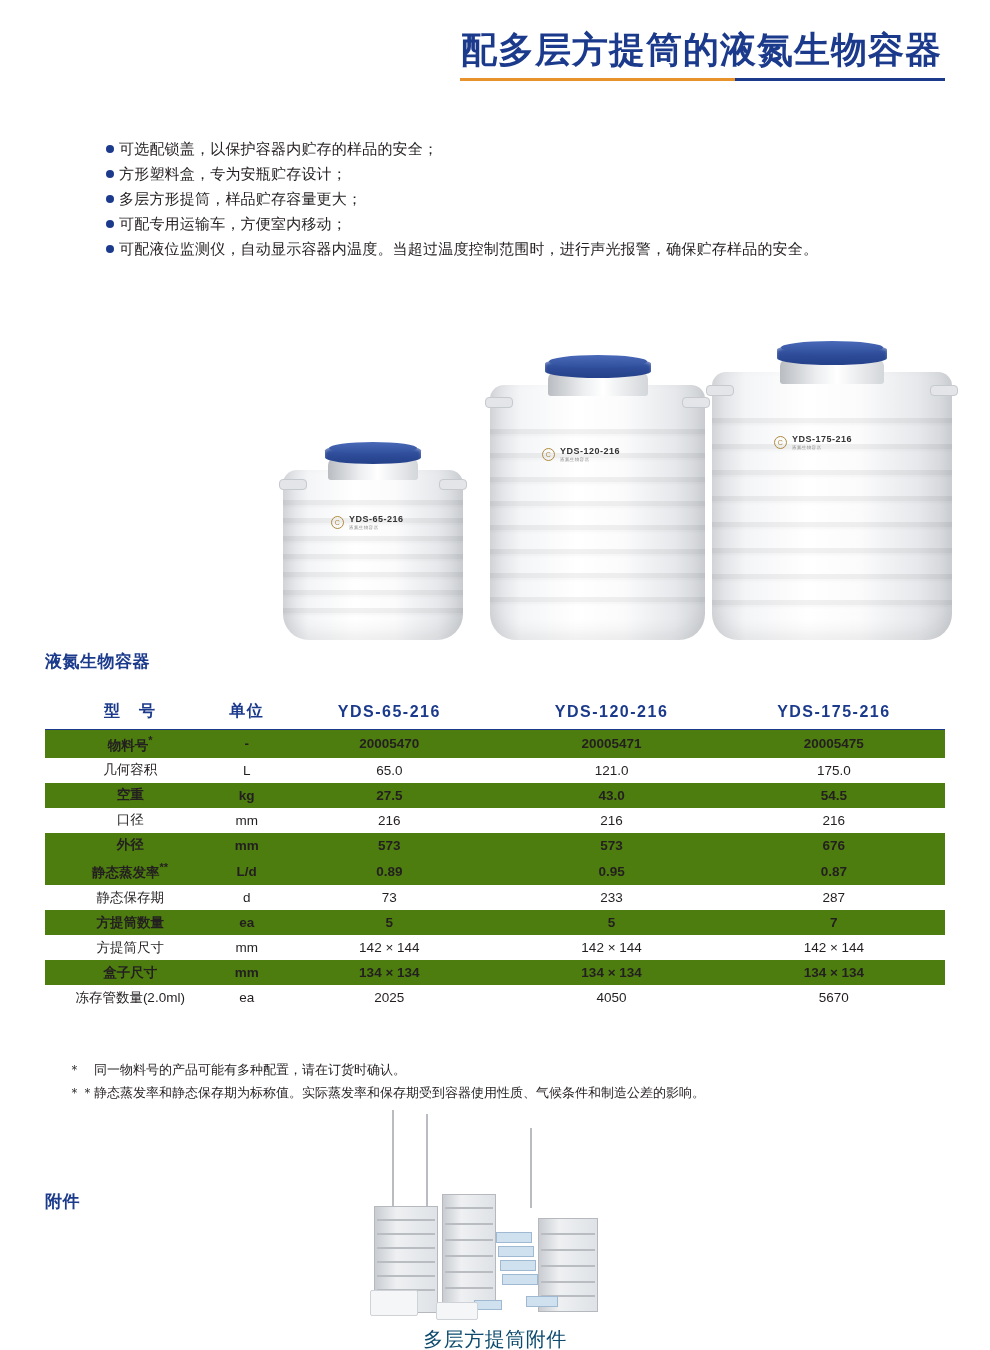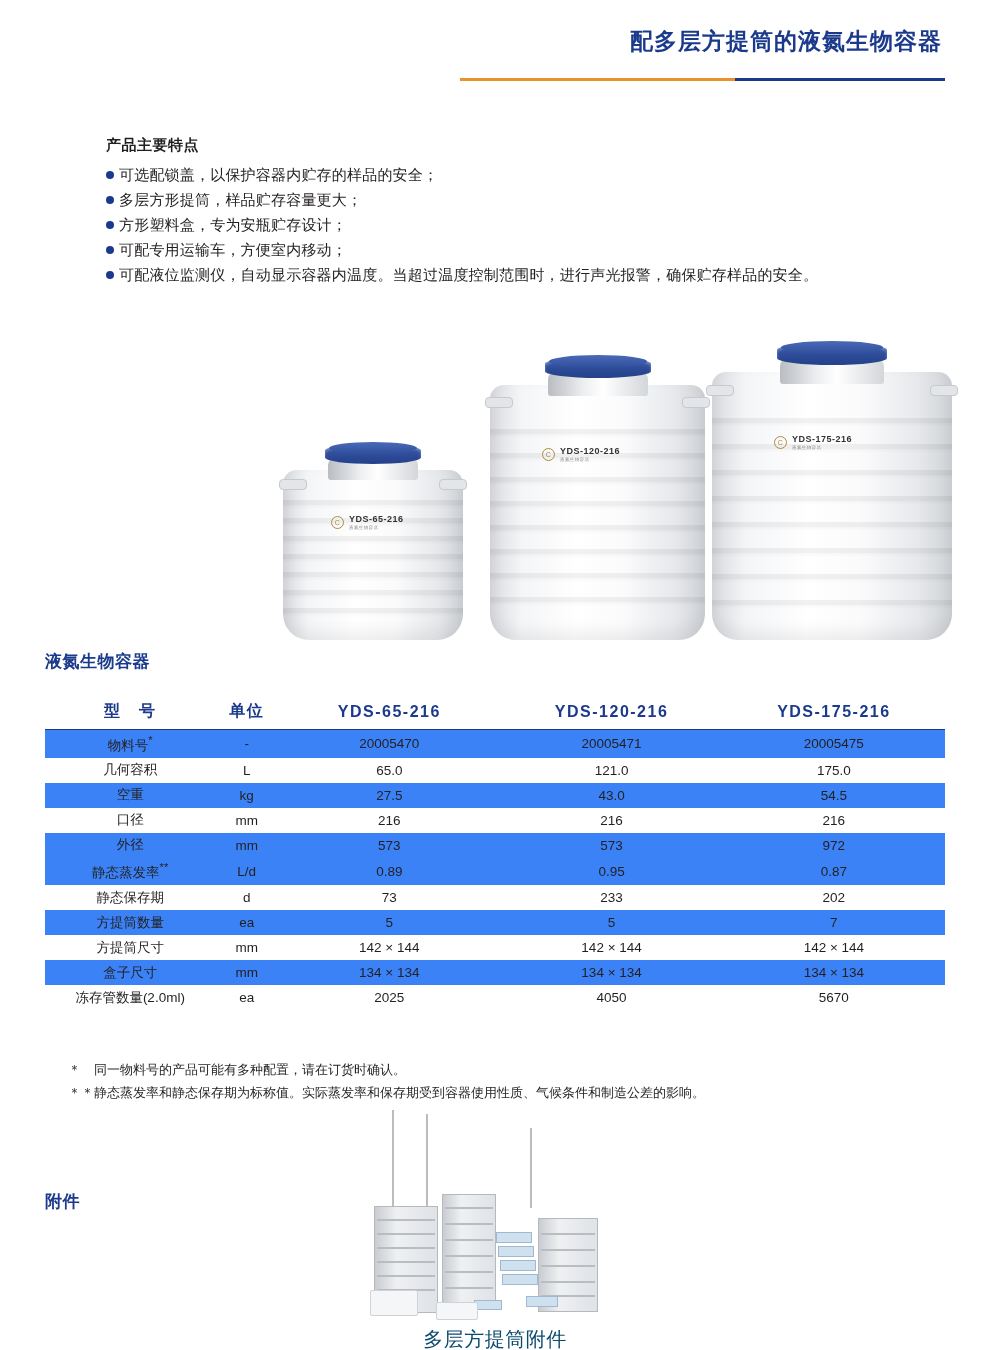--- a/index.html
+++ b/index.html
@@ -17,21 +17,21 @@
   }
 
   
   .header {
     position: absolute;
     top: 26px;
     right: 48px;
     text-align: right;
   }
   .header-title {
-    font-size: 23px;
+    font-size: 36px;
     font-weight: bold;
     color: #1b3a8c;
     letter-spacing: 1px;
     white-space: nowrap;
   }
   .header-rule {
     position: absolute;
     top: 78px;
     left: 460px;
     width: 485px;
@@ -201,21 +201,22 @@
     font-size: 16px;
     font-weight: bold;
     color: #1b3a8c;
     padding: 7px 2px;
     letter-spacing: 1.5px;
   }
   table.spec thead tr {
     border-bottom: 1px solid #1b3a8c;
   }
   table.spec tbody tr.alt {
-    background: #3b82f6;
+    background: #4d7c0f;
+    font-weight: bold;
   }
   table.spec td.name {
     width: 170px;
   }
   table.spec td.unit, table.spec th.unit {
     width: 60px;
   }
   table.spec td.val {
     width: 223px;
   }
@@ -304,33 +305,32 @@
 </head>
 <body>
 
 <div class="header">
   <div class="header-title">配多层方提筒的液氮生物容器</div>
 </div>
 <div class="header-rule"></div>
 <div class="header-rule-blue"></div>
 
 <div class="features">
-  <div class="features-title">产品主要特点</div>
 
   <div class="feature-item">
     <span class="bullet"></span>
     <span class="feature-text">可选配锁盖，以保护容器内贮存的样品的安全；</span>
   </div>
   <div class="feature-item">
     <span class="bullet"></span>
-    <span class="feature-text">多层方形提筒，样品贮存容量更大；</span>
+    <span class="feature-text">方形塑料盒，专为安瓶贮存设计；</span>
   </div>
   <div class="feature-item">
     <span class="bullet"></span>
-    <span class="feature-text">方形塑料盒，专为安瓶贮存设计；</span>
+    <span class="feature-text">多层方形提筒，样品贮存容量更大；</span>
   </div>
   <div class="feature-item">
     <span class="bullet"></span>
     <span class="feature-text">可配专用运输车，方便室内移动；</span>
   </div>
   <div class="feature-item wrap">
     <span class="bullet"></span>
     <span class="feature-text">可配液位监测仪，自动显示容器内温度。当超过温度控制范围时，进行声光报警，确保贮存样品的安全。</span>
   </div>
 </div>
@@ -451,35 +451,35 @@
       <td class="unit">mm</td>
       <td class="val">216</td>
       <td class="val">216</td>
       <td class="val">216</td>
     </tr>
     <tr class="alt">
       <td class="name">外径</td>
       <td class="unit">mm</td>
       <td class="val">573</td>
       <td class="val">573</td>
-      <td class="val">972</td>
+      <td class="val">676</td>
     </tr>
     <tr class="alt">
       <td class="name"><span>静态蒸发率</span><span class="sup">**</span></td>
       <td class="unit">L/d</td>
       <td class="val">0.89</td>
       <td class="val">0.95</td>
       <td class="val">0.87</td>
     </tr>
     <tr>
       <td class="name">静态保存期</td>
       <td class="unit">d</td>
       <td class="val">73</td>
       <td class="val">233</td>
-      <td class="val">202</td>
+      <td class="val">287</td>
     </tr>
     <tr class="alt">
       <td class="name">方提筒数量</td>
       <td class="unit">ea</td>
       <td class="val">5</td>
       <td class="val">5</td>
       <td class="val">7</td>
     </tr>
     <tr>
       <td class="name">方提筒尺寸</td>

